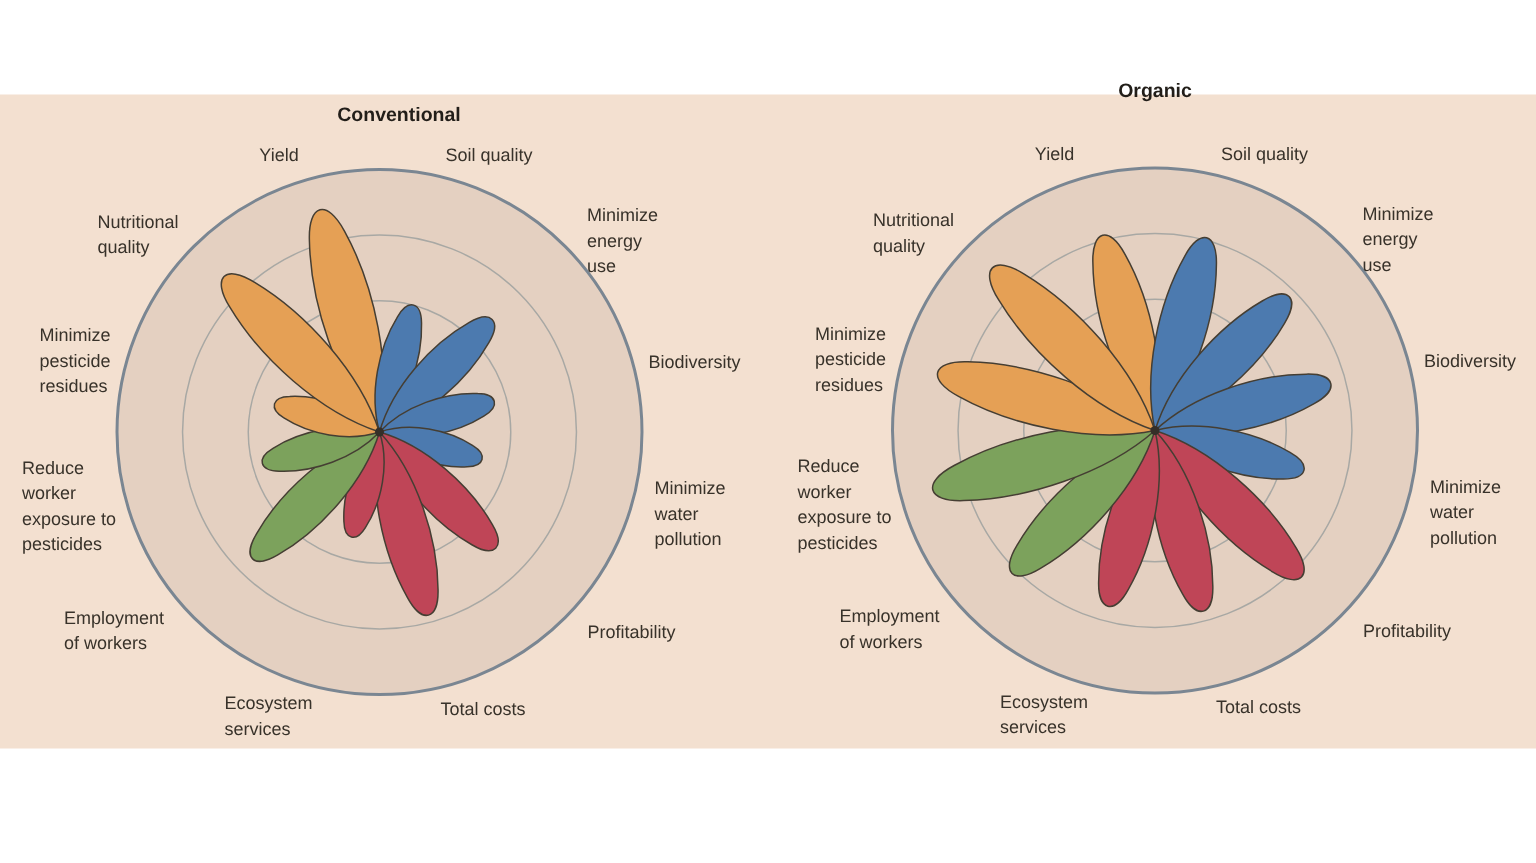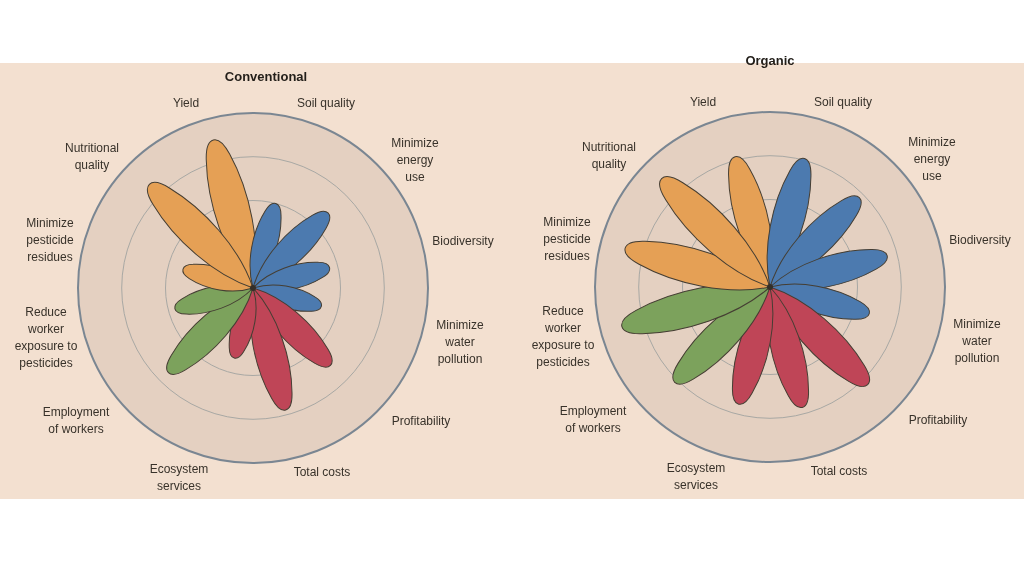--- a/index.html
+++ b/index.html
@@ -30,21 +30,21 @@
   }
   .flower-svg {
     position: absolute;
   }
   .axis-label {
     position: absolute;
     transform: translate(-50%, -50%);
     font-size: 12px;
     line-height: 1.42;
     color: #38322a;
-    text-align: center;
+    text-align: left;
     white-space: pre-line;
   }
 </style>
 </head>
 <body>
 
 <div id="canvas">
   <div id="band"></div>
   <div class="panel-title" style="left:266px; top:76px;">Conventional</div>
   <div class="panel-title" style="left:770px; top:60px;">Organic</div>

